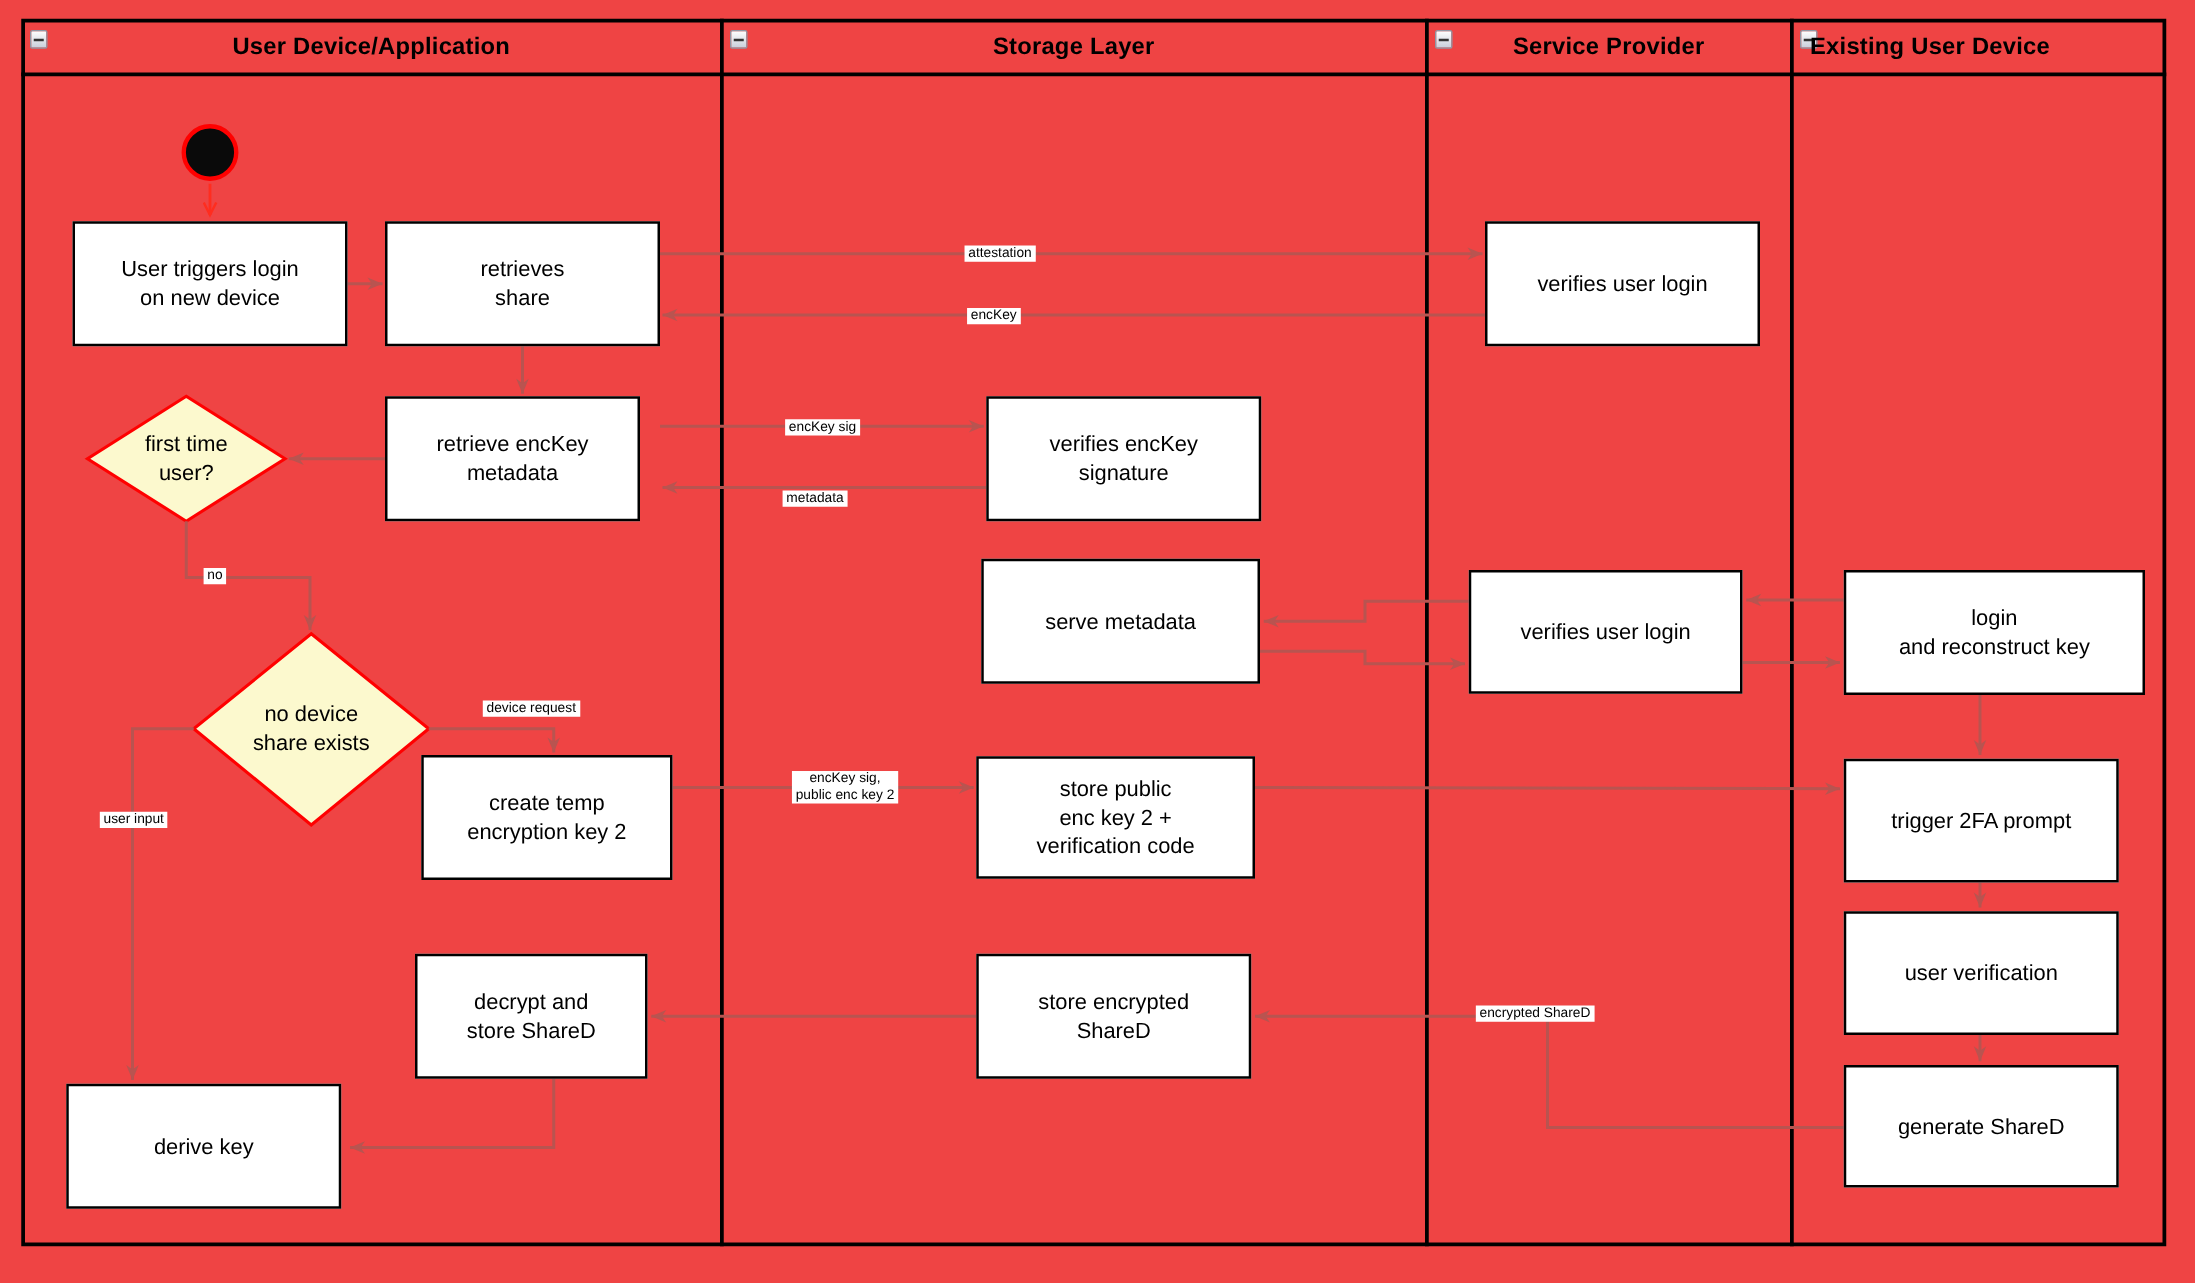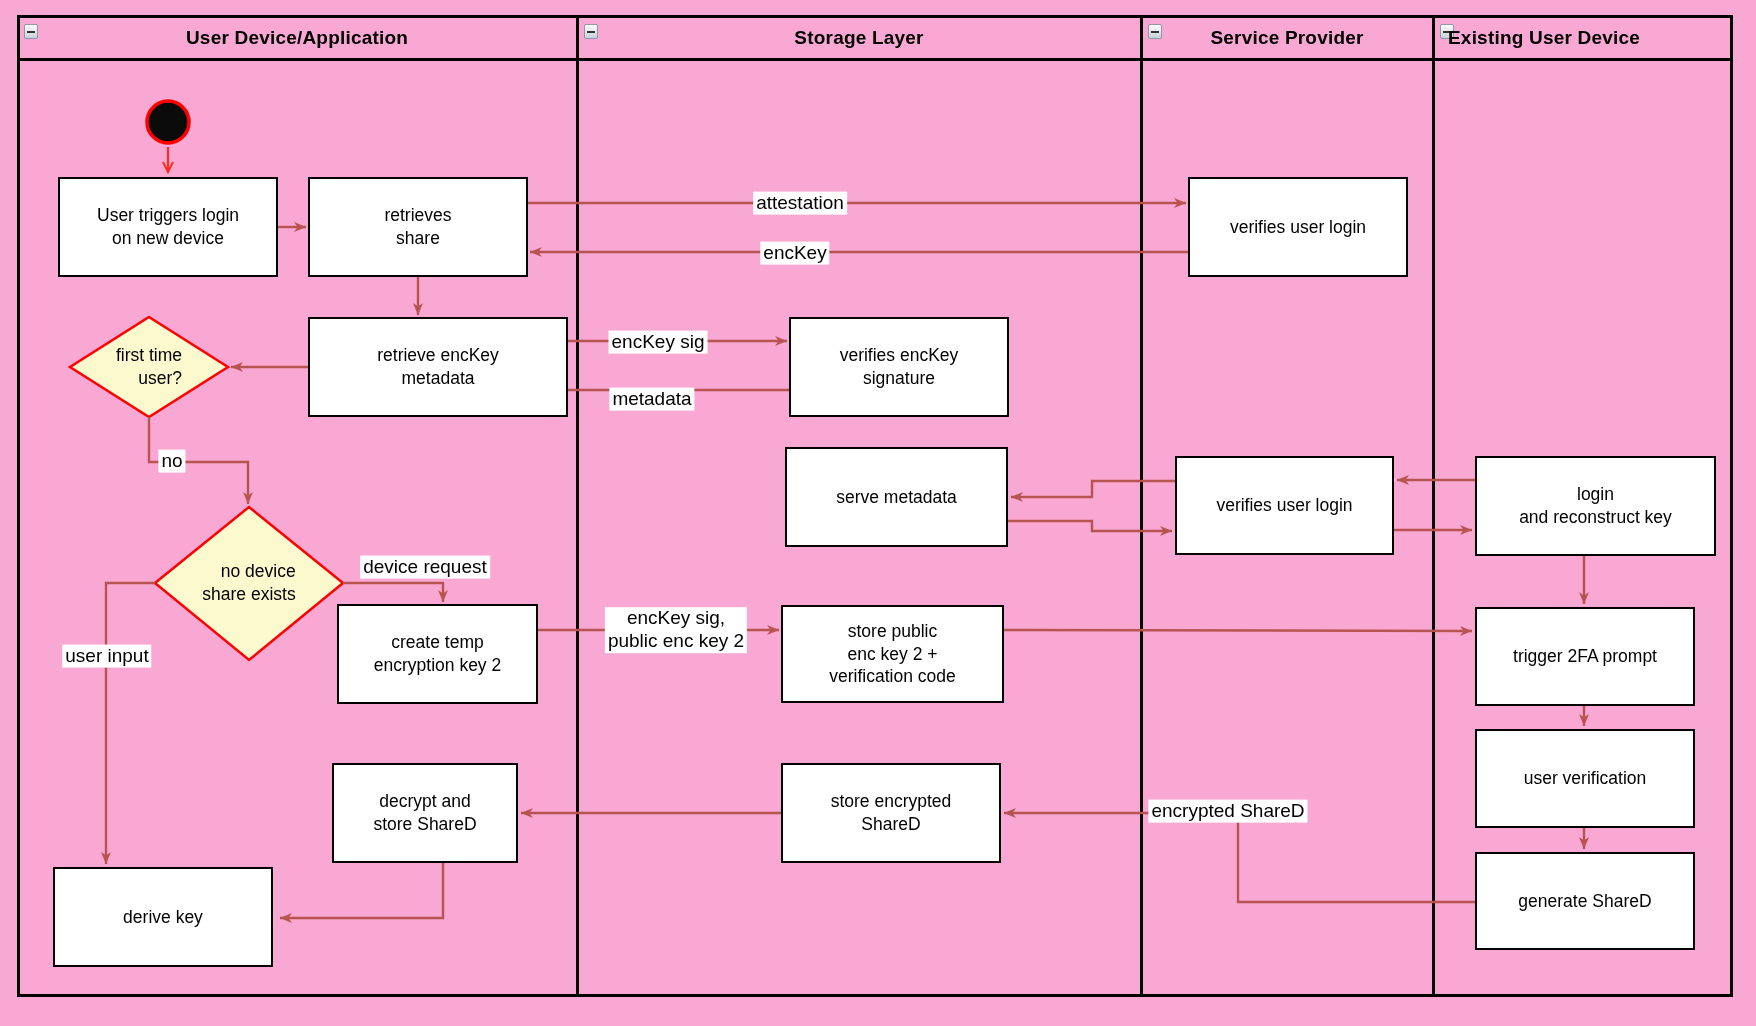--- a/index.html
+++ b/index.html
@@ -1,17 +1,17 @@
 <!DOCTYPE html>
 <html style="--arrow: #B85450; --start-arrow: #FF2D1F; --decision-border: #FF0000; --decision-fill: #FCF9CE; --start-fill: #0a0a0a;"><head>
 <meta charset="utf-8">
 <style>
   html,body{margin:0;padding:0;background:#ffffff;}
   #canvas{
-    position:relative;width:1756px;height:1026px;background:#f9a8d4;
+    position:relative;width:1756px;height:1026px;background:#ef4444;
     font-family:"Liberation Sans","DejaVu Sans",sans-serif;color:#000;
     overflow:hidden;
   }
   
   .frame{position:absolute;left:17px;top:15px;width:1716px;height:982px;
     border:3px solid #000;box-sizing:border-box;}
   .header-row{position:absolute;left:17px;top:15px;width:1716px;height:46px;
     border-bottom:3px solid #000;box-sizing:border-box;}
   .lane-divider{position:absolute;top:15px;height:982px;width:3px;background:#000;}
   #div1{left:576px}#div2{left:1140px}#div3{left:1432px}
@@ -24,25 +24,25 @@
   .collapse{position:absolute;top:24px;width:14px;height:15px;border:1px solid #8f97a5;
     border-radius:2px;background:linear-gradient(#fefefe,#c9cfdb);box-sizing:border-box;
     display:flex;align-items:center;justify-content:center;}
   .collapse i{display:block;width:8px;height:2px;background:#333;}
   #ci1{left:24px}#ci2{left:584px}#ci3{left:1148px}#ci4{left:1440px}
   
   .node{position:absolute;background:#fff;border:2.5px solid #000;box-sizing:border-box;
     display:flex;align-items:center;justify-content:center;text-align:center;
     font-size:17.5px;line-height:1.3;white-space:pre-line;z-index:2;padding:2px;}
   .dlabel{position:absolute;display:flex;align-items:center;justify-content:center;
-    text-align:right;font-size:17.5px;line-height:1.3;white-space:pre-line;z-index:2;
+    text-align:center;font-size:17.5px;line-height:1.3;white-space:pre-line;z-index:2;
     background:transparent;}
   
   .elabel{position:absolute;transform:translate(-50%,-50%);background:#fff;
-    padding:0 3px;font-size:19px;line-height:1.2;white-space:pre-line;text-align:center;
+    padding:0 3px;font-size:11px;line-height:1.2;white-space:pre-line;text-align:center;
     z-index:3;}
   svg.edges{position:absolute;left:0;top:0;z-index:1;}
 </style>
 </head>
 <body>
 
 <div id="canvas">
 
   <div class="frame"></div>
   <div class="header-row"></div>
@@ -107,21 +107,21 @@
       <polyline points="1475,902 1238,902 1238,813 1004,813" marker-end="url(#arr)"></polyline>
       <polyline points="781,813 521,813" marker-end="url(#arr)"></polyline>
       <polyline points="443,863 443,918 280,918" marker-end="url(#arr)"></polyline>
     </g>
   </svg>
 
   <div class="node" style="left:58px;top:177px;width:220px;height:100px">User triggers login
 on new device</div>
   <div class="node" style="left:308px;top:177px;width:220px;height:100px">retrieves
 share</div>
-  <div class="node" style="left:308px;top:317px;width:260px;height:100px">retrieve encKey
+  <div class="node" style="left:308px;top:317px;width:204px;height:100px">retrieve encKey
 metadata</div>
   <div class="node" style="left:337px;top:604px;width:201px;height:100px">create temp
 encryption key 2</div>
   <div class="node" style="left:332px;top:763px;width:186px;height:100px">decrypt and
 store ShareD</div>
   <div class="node" style="left:53px;top:867px;width:220px;height:100px">derive key</div>
 
   <div class="dlabel" style="left:80px;top:327px;width:138px;height:80px">first time
 user?</div>
   <div class="dlabel" style="left:165px;top:533px;width:168px;height:100px">no device

